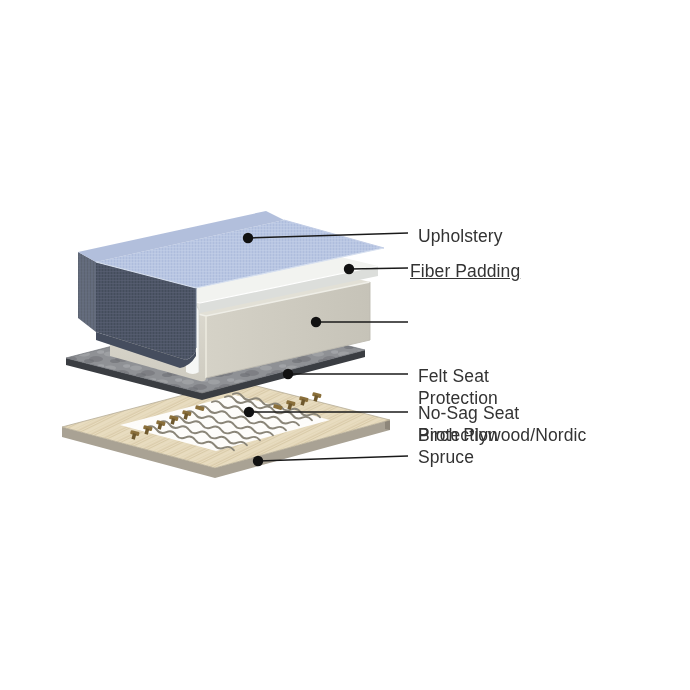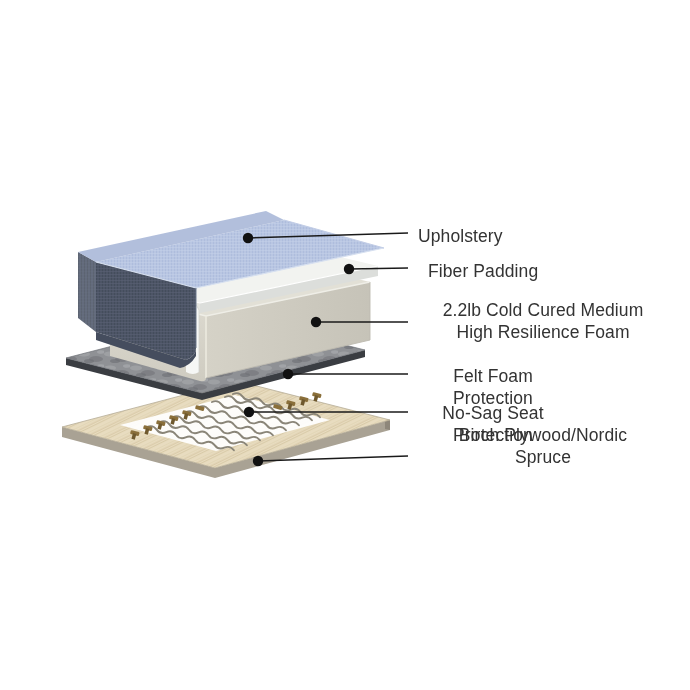--- a/index.html
+++ b/index.html
@@ -9,21 +9,21 @@
     background:#ffffff;
     font-family:"Liberation Sans", sans-serif;
     overflow:hidden;
     position:relative;
   }
   #stage{
     position:absolute;left:0;top:0;width:690px;height:690px;
   }
   #stage svg{display:block;width:690px;height:690px;}
 
-  .label-layer{position:absolute;left:0;top:0;width:568px;height:690px;pointer-events:none;text-align:center;}
+  .label-layer{position:absolute;left:0;top:0;width:568px;height:690px;pointer-events:none;}
   .label{
     position:absolute;
     color:#333333;
     font-size:17.5px;
     line-height:22px;
     letter-spacing:0.1px;
     white-space:pre-line;
     pointer-events:auto;
   }
 </style>
@@ -187,24 +187,22 @@
     <circle cx="288" cy="374" r="5.2"></circle>
     <circle cx="249" cy="412" r="5.2"></circle>
     <circle cx="258" cy="461" r="5.2"></circle>
   </g>
 </svg>
 </div>
 
 <div class="label-layer">
   <div class="label" style="left:418px;top:225px;">Upholstery</div>
 
-  <div class="label" style="left:428px;top:260px;">Fiber Padding</div>
-
-  <div class="label" style="left:418px;top:299px;width:250px;">2.2lb Cold Cured Medium
-High Resilience Foam</div>
-
-  <div class="label" style="left:418px;top:365px;">Felt Foam Protection</div>
+  <div class="label" style="left:410px;top:260px;text-decoration:underline;">Fiber Padding</div>
+
+
+  <div class="label" style="left:418px;top:365px;">Felt Seat Protection</div>
 
   <div class="label" style="left:418px;top:402px;">No-Sag Seat Protection</div>
 
   <div class="label" style="left:418px;top:424px;width:250px;">Birch Plywood/Nordic
 Spruce</div>
 </div>
 
 </body></html>

